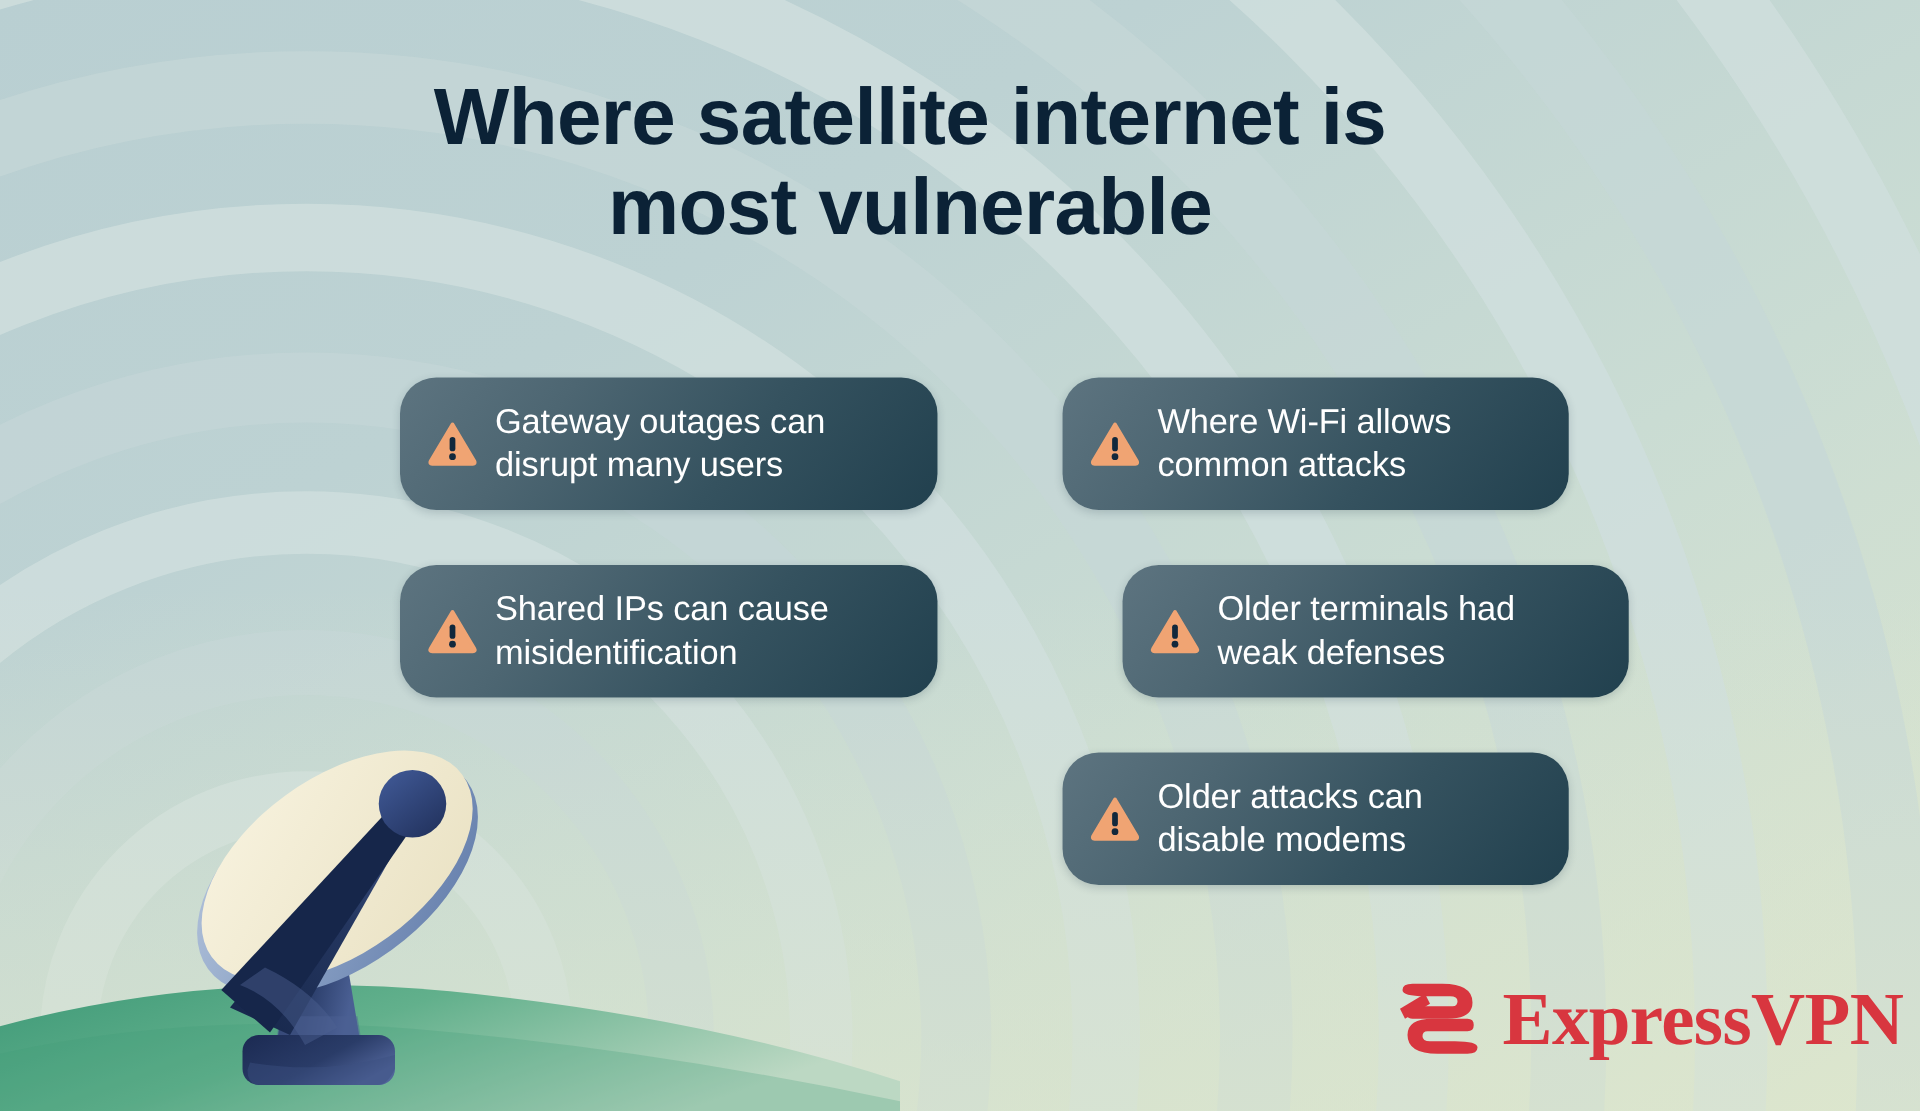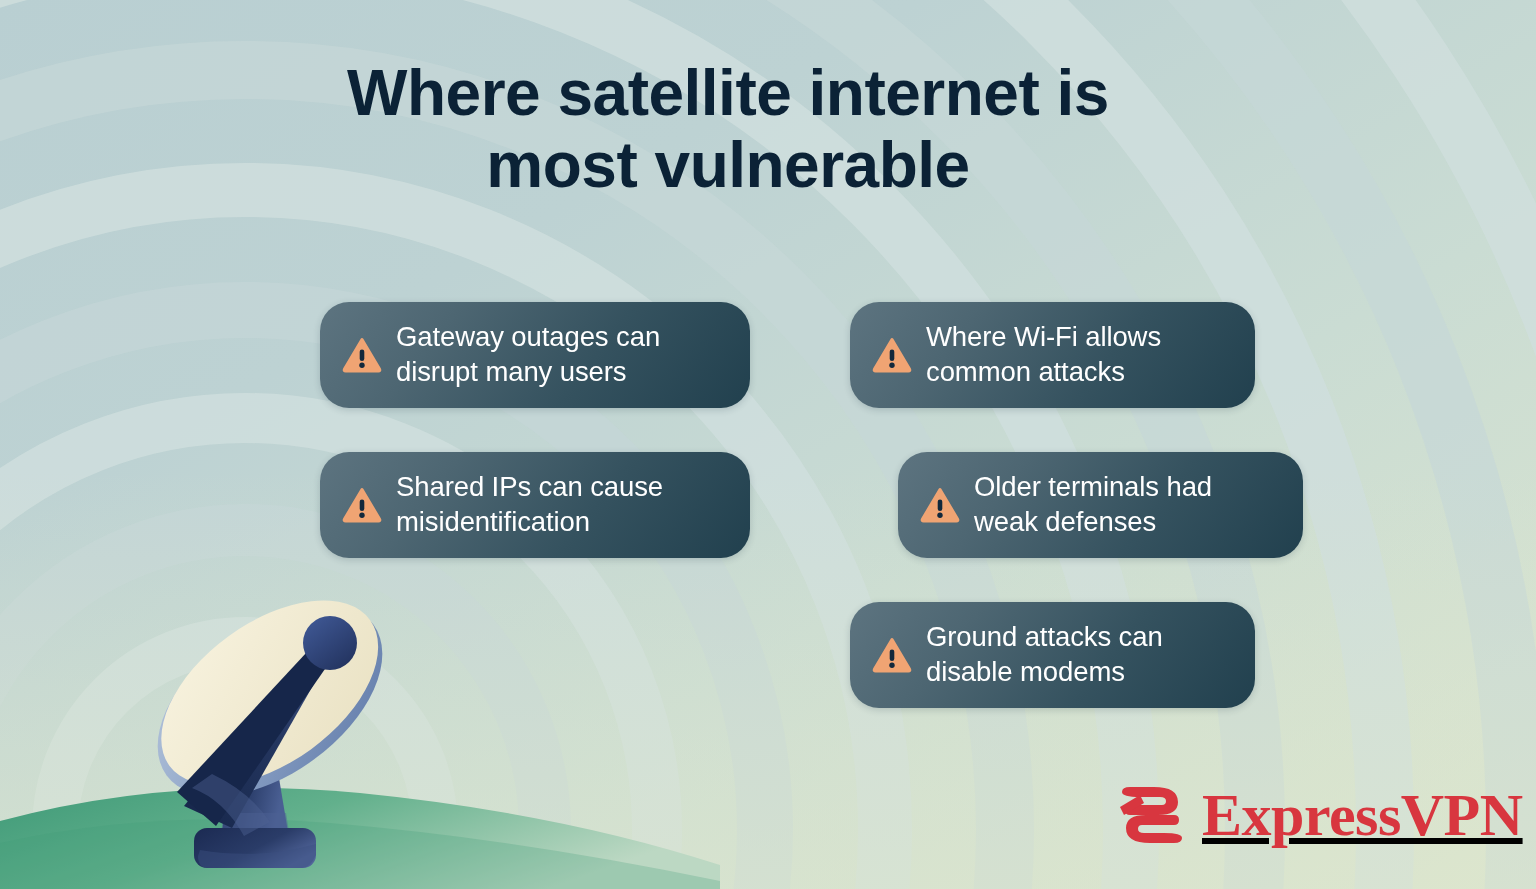--- a/index.html
+++ b/index.html
@@ -100,21 +100,20 @@
   }
 
   
   #logo {
     position: absolute;
     left: 1118px;
     top: 778px;
     display: flex;
     align-items: center;
     height: 74px;
-    text-decoration: underline;
   }
   #logo .mark { width: 68px; height: 60px; margin-right: 16px; }
   #logo .word {
     color: #d8363f;
     font-family: "Liberation Serif", serif;
     font-size: 60px;
     font-weight: bold;
     letter-spacing: -0.5px;
     line-height: 1;
   }
@@ -189,21 +188,21 @@
     <div class="ctext">Older terminals had
 weak defenses</div>
   </div>
 
   <div class="card" id="card-4">
     <svg class="warn" viewBox="0 0 40 40">
       <path d="M20 4.5 L37.5 34 Q38.6 36 36.3 36 L3.7 36 Q1.4 36 2.5 34 Z" fill="#f0a473" stroke="#f0a473" stroke-width="3" stroke-linejoin="round"></path>
       <rect x="17.7" y="14.5" width="4.6" height="11.5" rx="2.3" fill="#12283c"></rect>
       <circle cx="20" cy="30.3" r="2.7" fill="#12283c"></circle>
     </svg>
-    <div class="ctext">Ground attacks can
+    <div class="ctext">Older attacks can
 disable modems</div>
   </div>
 
   <svg id="hill" viewBox="0 0 720 120" preserveAspectRatio="none">
     <defs>
       <linearGradient id="hillg" x1="0" y1="0" x2="1" y2="0.4">
         <stop offset="0" stop-color="#3f9a78"></stop>
         <stop offset="0.45" stop-color="#62b08c"></stop>
         <stop offset="1" stop-color="#bcd8c3"></stop>
       </linearGradient>

